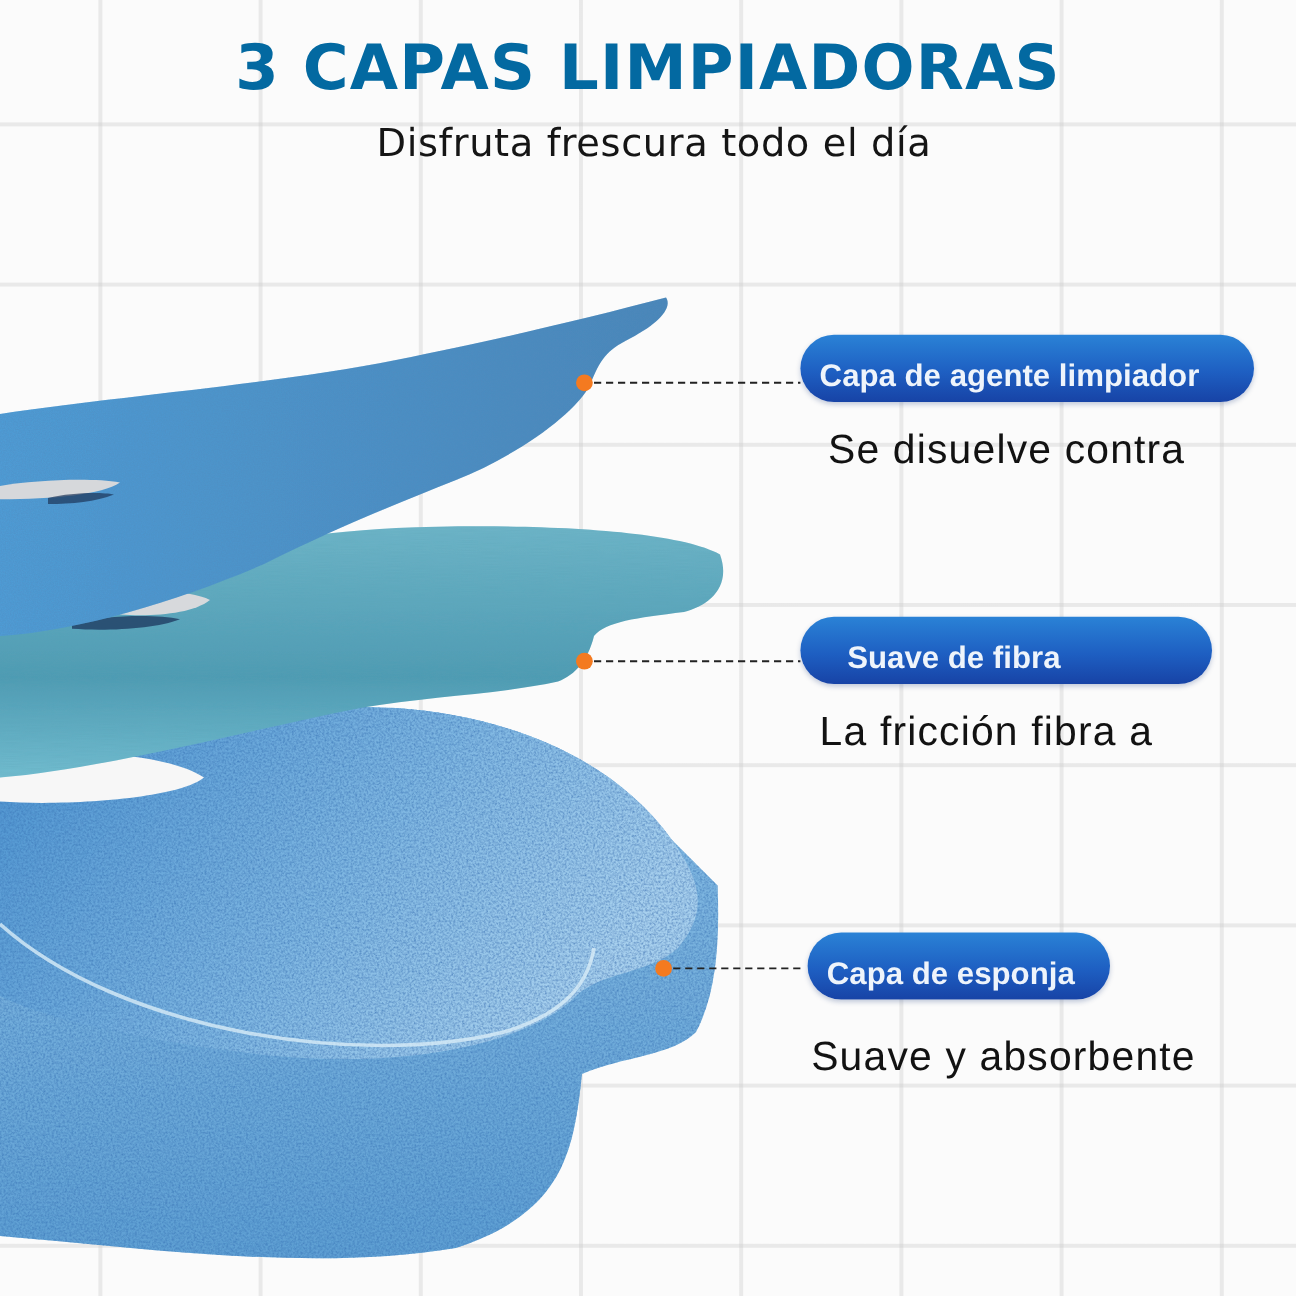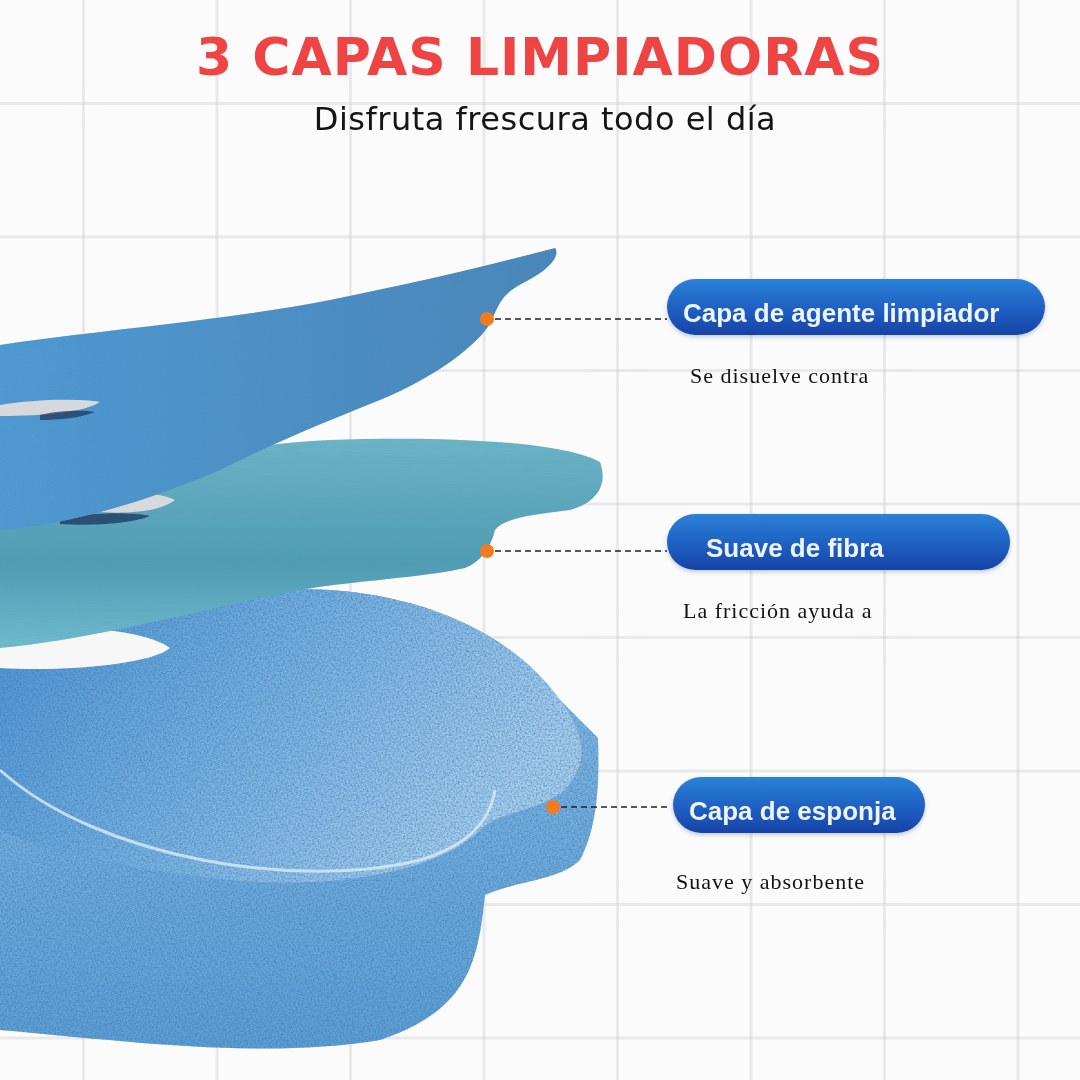--- a/index.html
+++ b/index.html
@@ -10,41 +10,41 @@
         linear-gradient(to right, rgba(200,200,200,0.35) 0, rgba(200,200,200,0.35) 3px, transparent 3px),
         linear-gradient(to bottom, rgba(200,200,200,0.35) 0, rgba(200,200,200,0.35) 3px, transparent 3px);
       background-size: 133.5px 133.5px;
       background-position: 82px 102px;
       font-family: "DejaVu Sans", sans-serif;
     }
     .title {
       position: absolute; left: 0; width: 1080px; top: 22px;
       text-align: center; margin: 0;
       font-family: "DejaVu Sans", sans-serif; font-weight: bold;
-      font-size: 52px; letter-spacing: 1px; color: #ef4444;
+      font-size: 52px; letter-spacing: 1px; color: #0369a1;
       line-height: 70px;
     }
     .subtitle {
       position: absolute; left: 0; width: 1090px; top: 96px;
       text-align: center; margin: 0;
       font-family: "DejaVu Sans", sans-serif; font-weight: normal;
       font-size: 32px; color: #151515; letter-spacing: 0.5px;
       line-height: 46px;
     }
     svg.illus { position: absolute; left: 0; top: 0; }
     .pill {
       position: absolute; height: 56px; border-radius: 34px;
       background: linear-gradient(to bottom, #2a82d6 0%, #1e5fc2 55%, #1743a6 100%);
       box-shadow: 0 2px 4px rgba(20,50,120,0.25);
       color: #eef4fb; font-family: "Liberation Sans", sans-serif; font-weight: bold;
       font-size: 26px; line-height: 68px; white-space: nowrap; box-sizing: border-box;
     }
     .desc {
-      position: absolute; font-family: Liberation Serif, serif; color: #121212;
-      font-size: 22px; line-height: 39px; letter-spacing: 1px; margin: 0;
+      position: absolute; font-family: Liberation Sans, sans-serif; color: #121212;
+      font-size: 34px; line-height: 39px; letter-spacing: 1px; margin: 0;
     }
   </style>
 </head>
 <body>
 
 <h1 class="title">3 CAPAS LIMPIADORAS</h1>
 <p class="subtitle">Disfruta frescura todo el día</p>
 
 <svg class="illus" width="1080" height="1080" viewBox="0 0 1080 1080">
   <defs>
@@ -143,21 +143,21 @@
   <span>Capa de agente limpiador</span>
 </div>
 <div class="desc" style="left:690px; top:356px;">
   <div>Se disuelve contra</div>
 </div>
 
 <div class="pill" style="left:667px; top:514px; width:343px; padding-left:39px;">
   <span>Suave de fibra</span>
 </div>
 <div class="desc" style="left:683px; top:591px;">
-  <div>La fricción ayuda a</div>
+  <div>La fricción fibra a</div>
 </div>
 
 <div class="pill" style="left:673px; top:777px; width:252px; padding-left:16px;">
   <span>Capa de esponja</span>
 </div>
 <div class="desc" style="left:676px; top:862px;">
   <div>Suave y absorbente</div>
 </div>
 
 </body></html>

